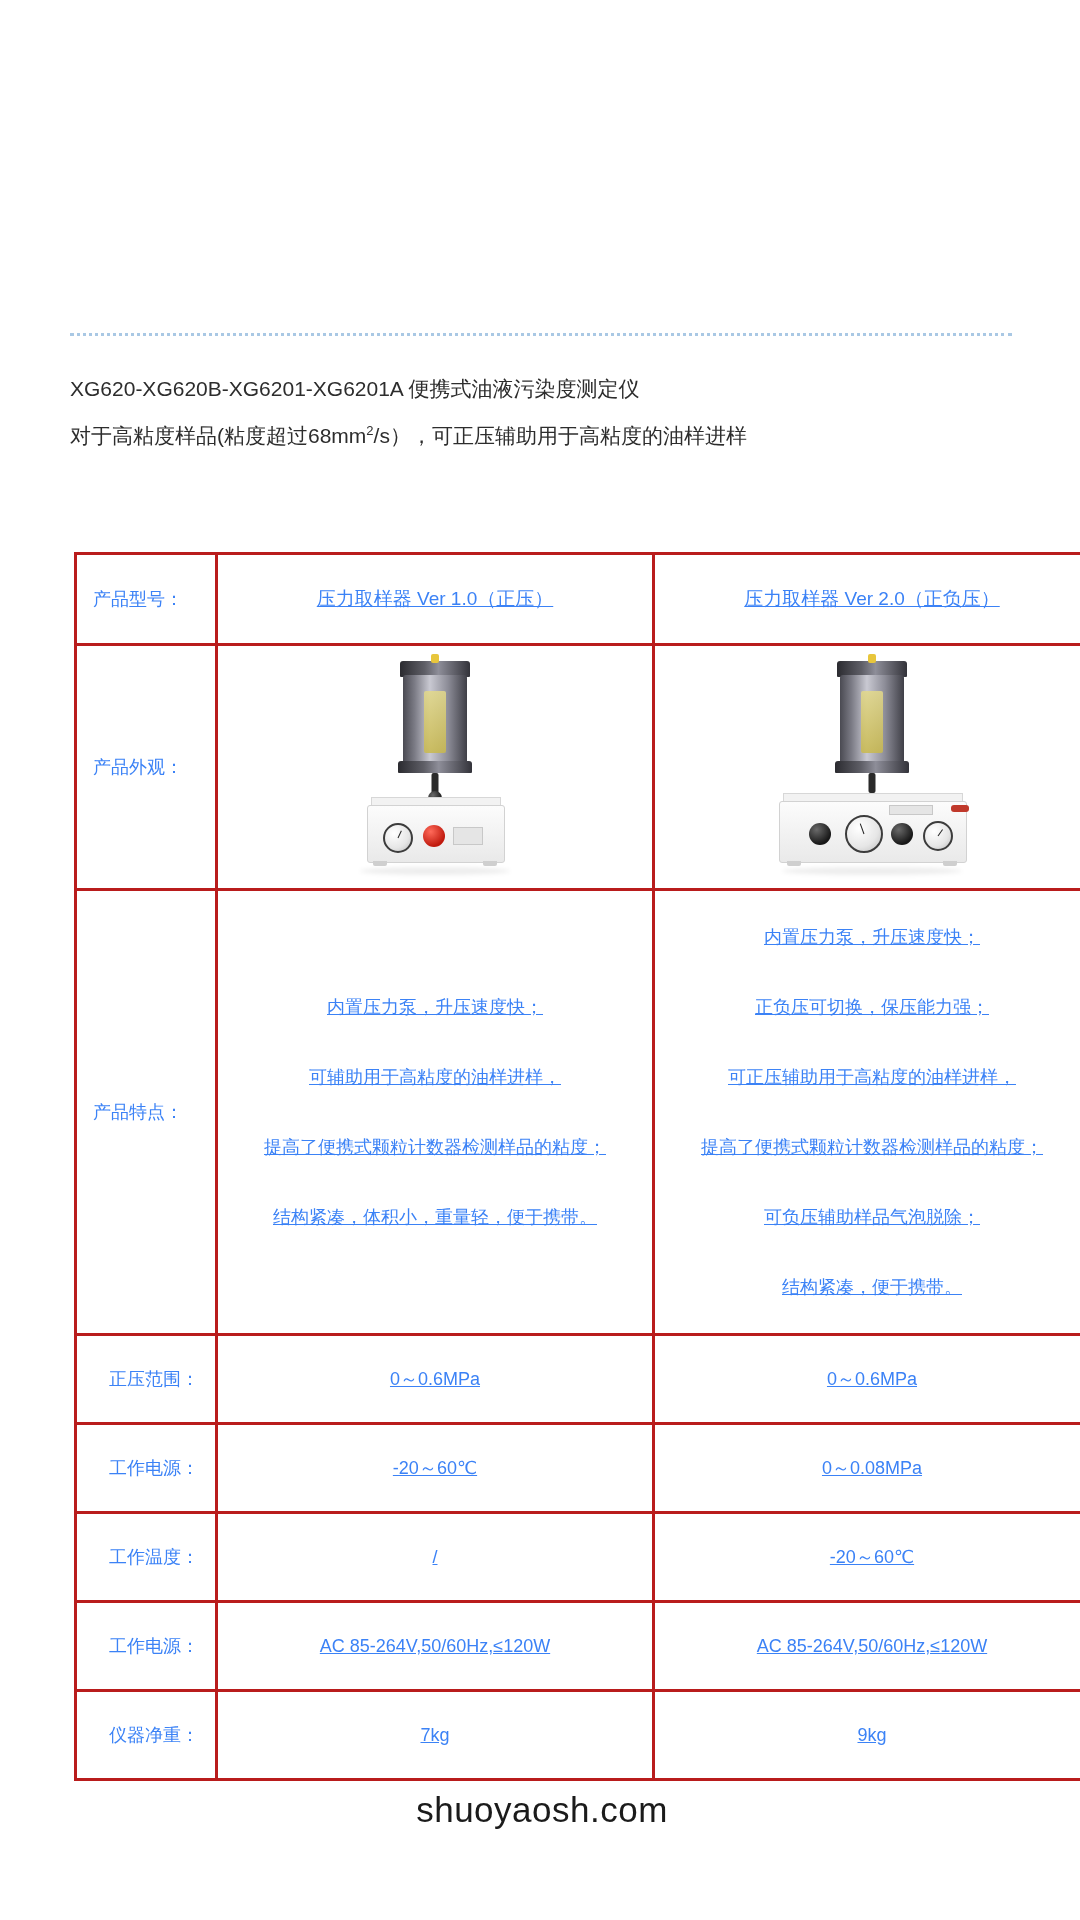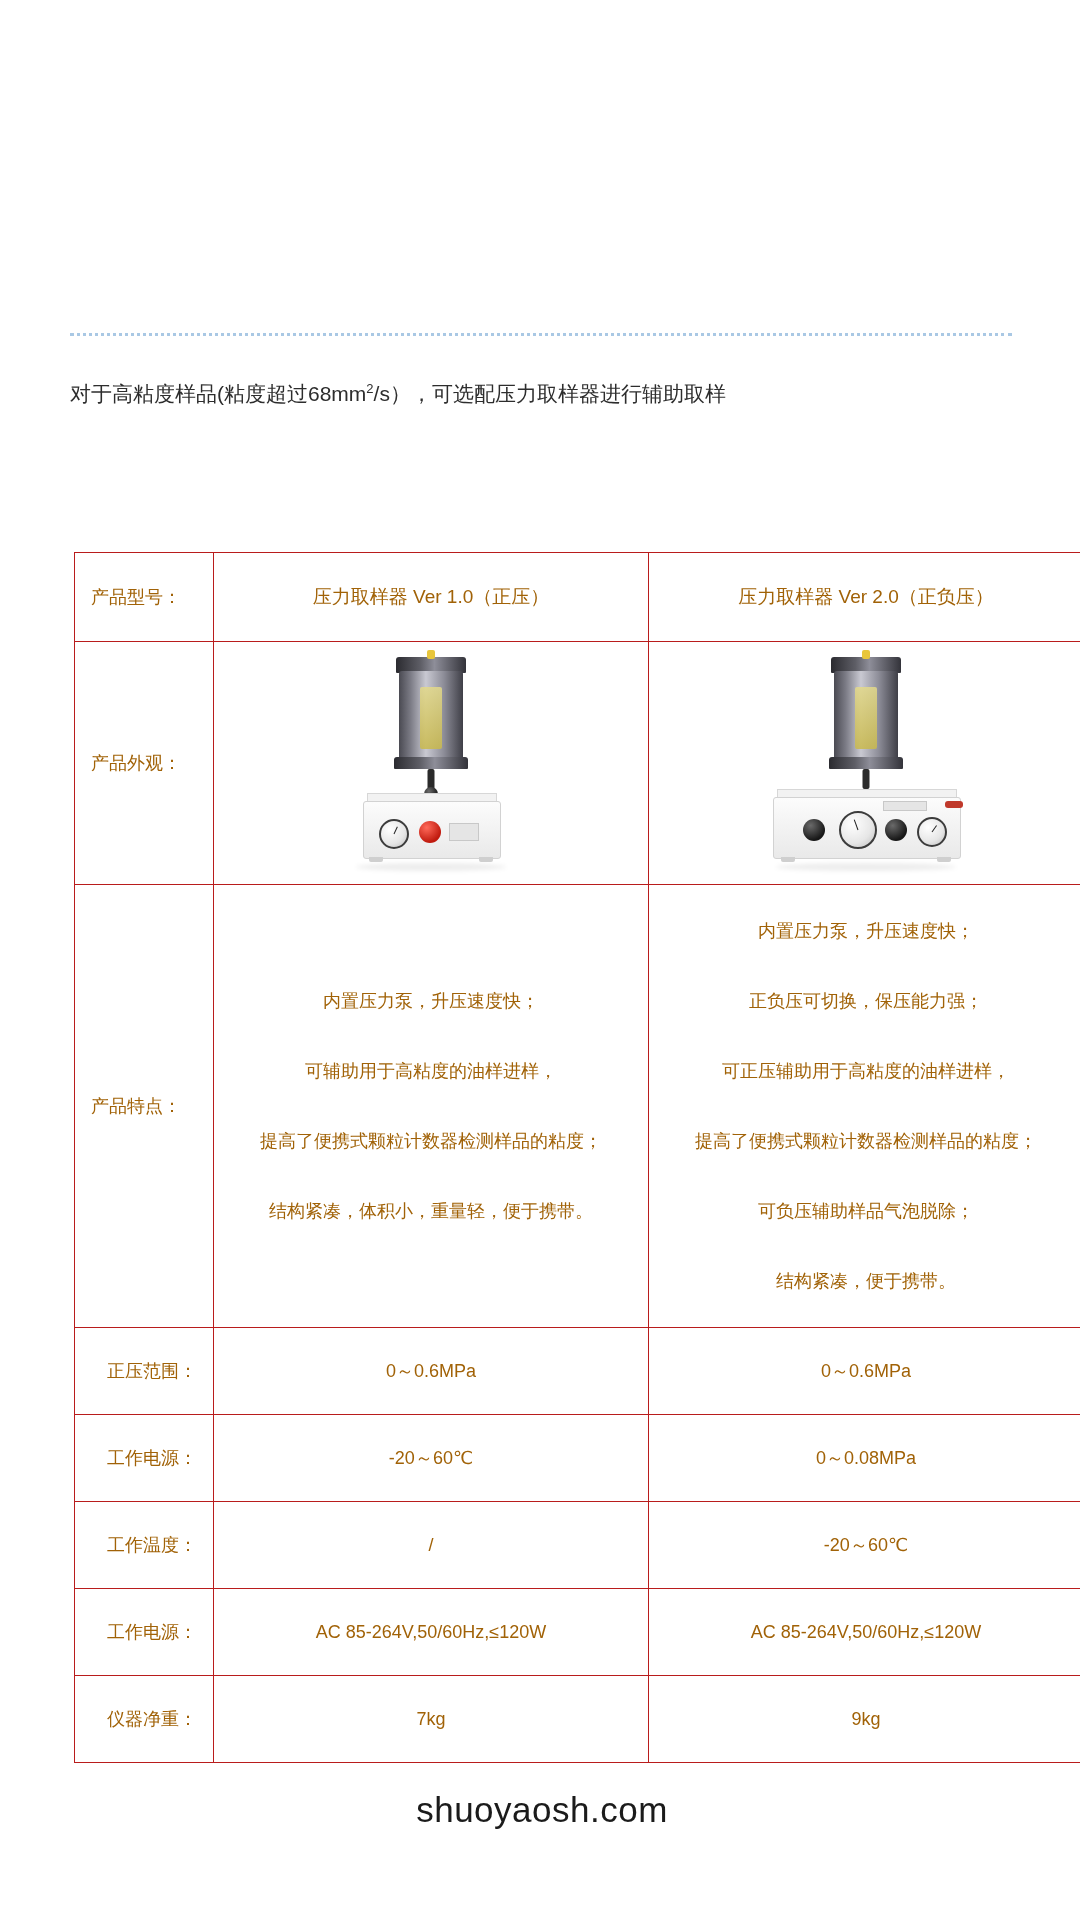--- a/index.html
+++ b/index.html
@@ -74,36 +74,37 @@
   
   .spec-table {
     position: absolute;
     left: 74px;
     top: 552px;
     width: 935px;
     border-collapse: collapse;
     table-layout: fixed;
   }
   .spec-table td {
-    border: 1px solid #b91c1c;
+    border: 3px solid #b91c1c;
     vertical-align: middle;
     font-size: 18px;
-    color: #a16207;
+    color: #3b82f6;
   }
   .col-label {
     width: 122px;
     padding: 10px 0 10px 16px;
     color: #1573c4;
     font-size: 18px;
     white-space: nowrap;
   }
   .col-cell {
     width: 406px;
     text-align: center;
     padding: 12px 14px;
+    text-decoration: underline;
   }
   .row-head td { height: 64px; }
   .row-head .col-cell { font-size: 19px; }
 
   .feature-cell {
     text-align: center;
     line-height: 44px;
     padding: 24px 10px;
     font-size: 17.5px;
   }
@@ -231,22 +232,23 @@
 </head>
 <body>
 
 <div class="page">
 
 
 
   <div class="divider"></div>
 
   <div class="subtitle">
+    <div>XG620-XG620B-XG6201-XG6201A 便携式油液污染度测定仪</div>
     <div>
-      <span>对于高粘度样品(粘度超过68mm</span><sup>2</sup><span>/s），可选配压力取样器进行辅助取样</span>
+      <span>对于高粘度样品(粘度超过68mm</span><sup>2</sup><span>/s），可正压辅助用于高粘度的油样进样</span>
     </div>
   </div>
 
   <table class="spec-table">
 
     <tbody>
         <tr class="row-head">
       <td class="col-label">产品型号：</td>
       <td class="col-cell">压力取样器 Ver 1.0（正压）</td>
       <td class="col-cell">压力取样器 Ver 2.0（正负压）</td>

